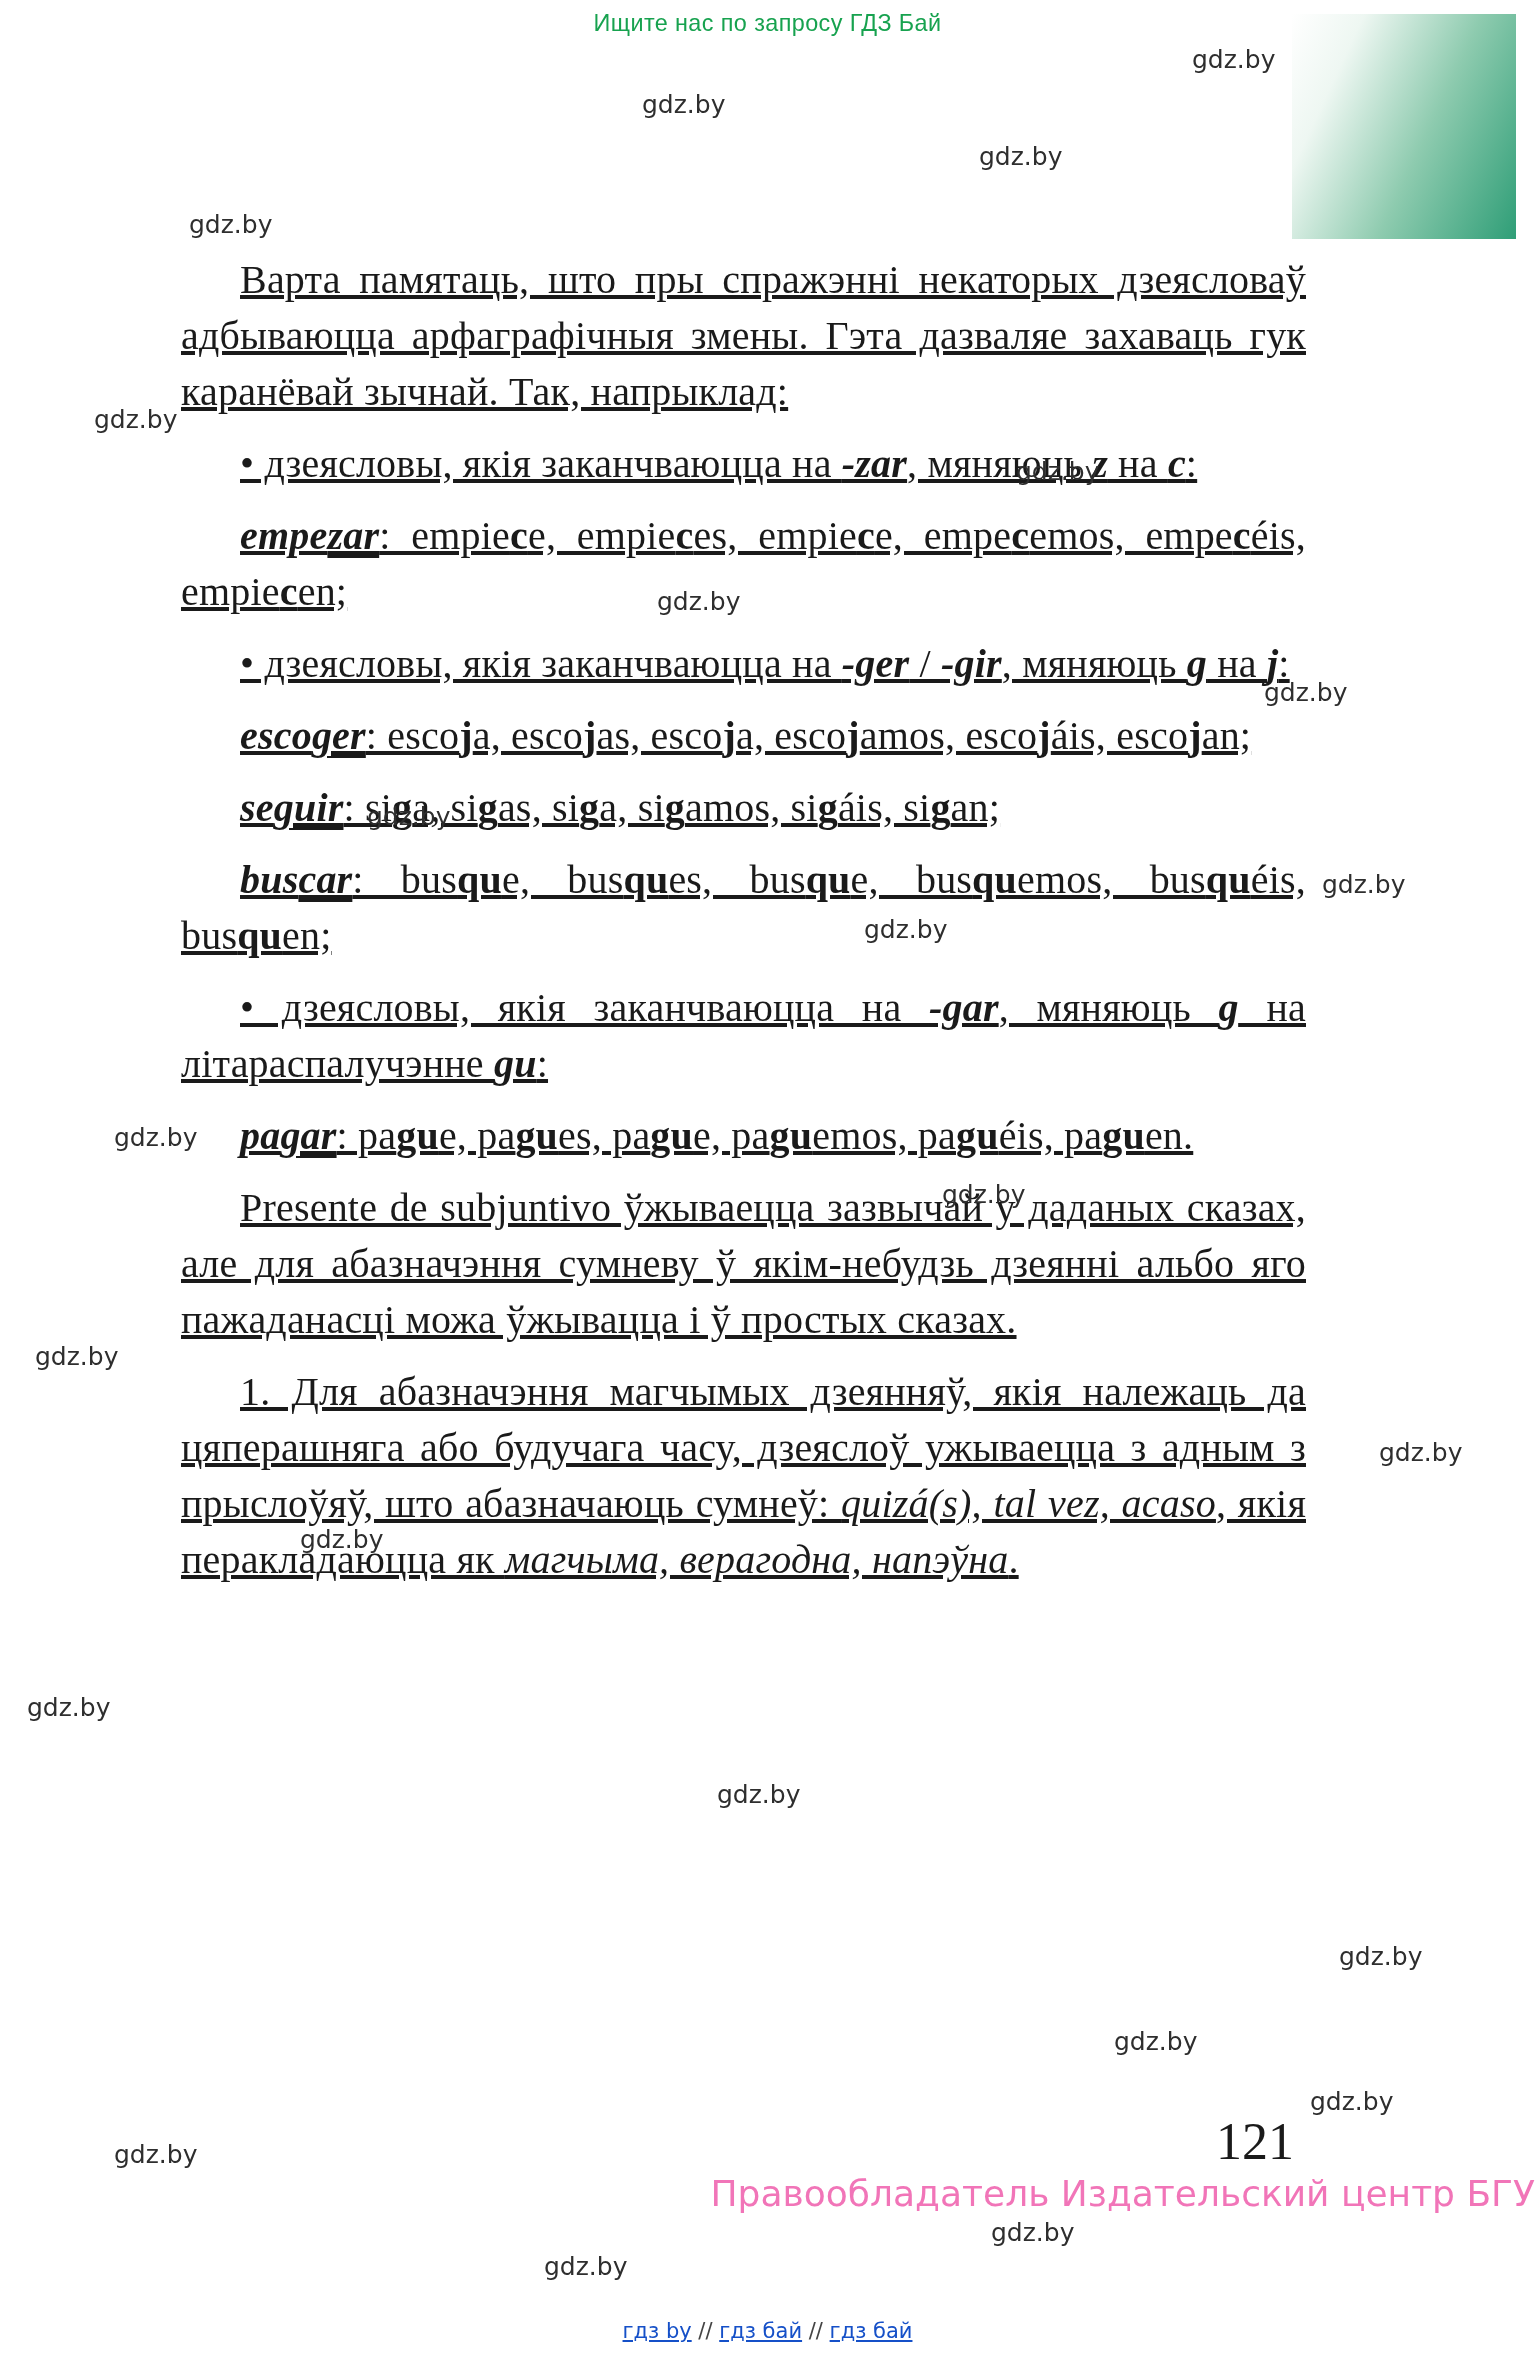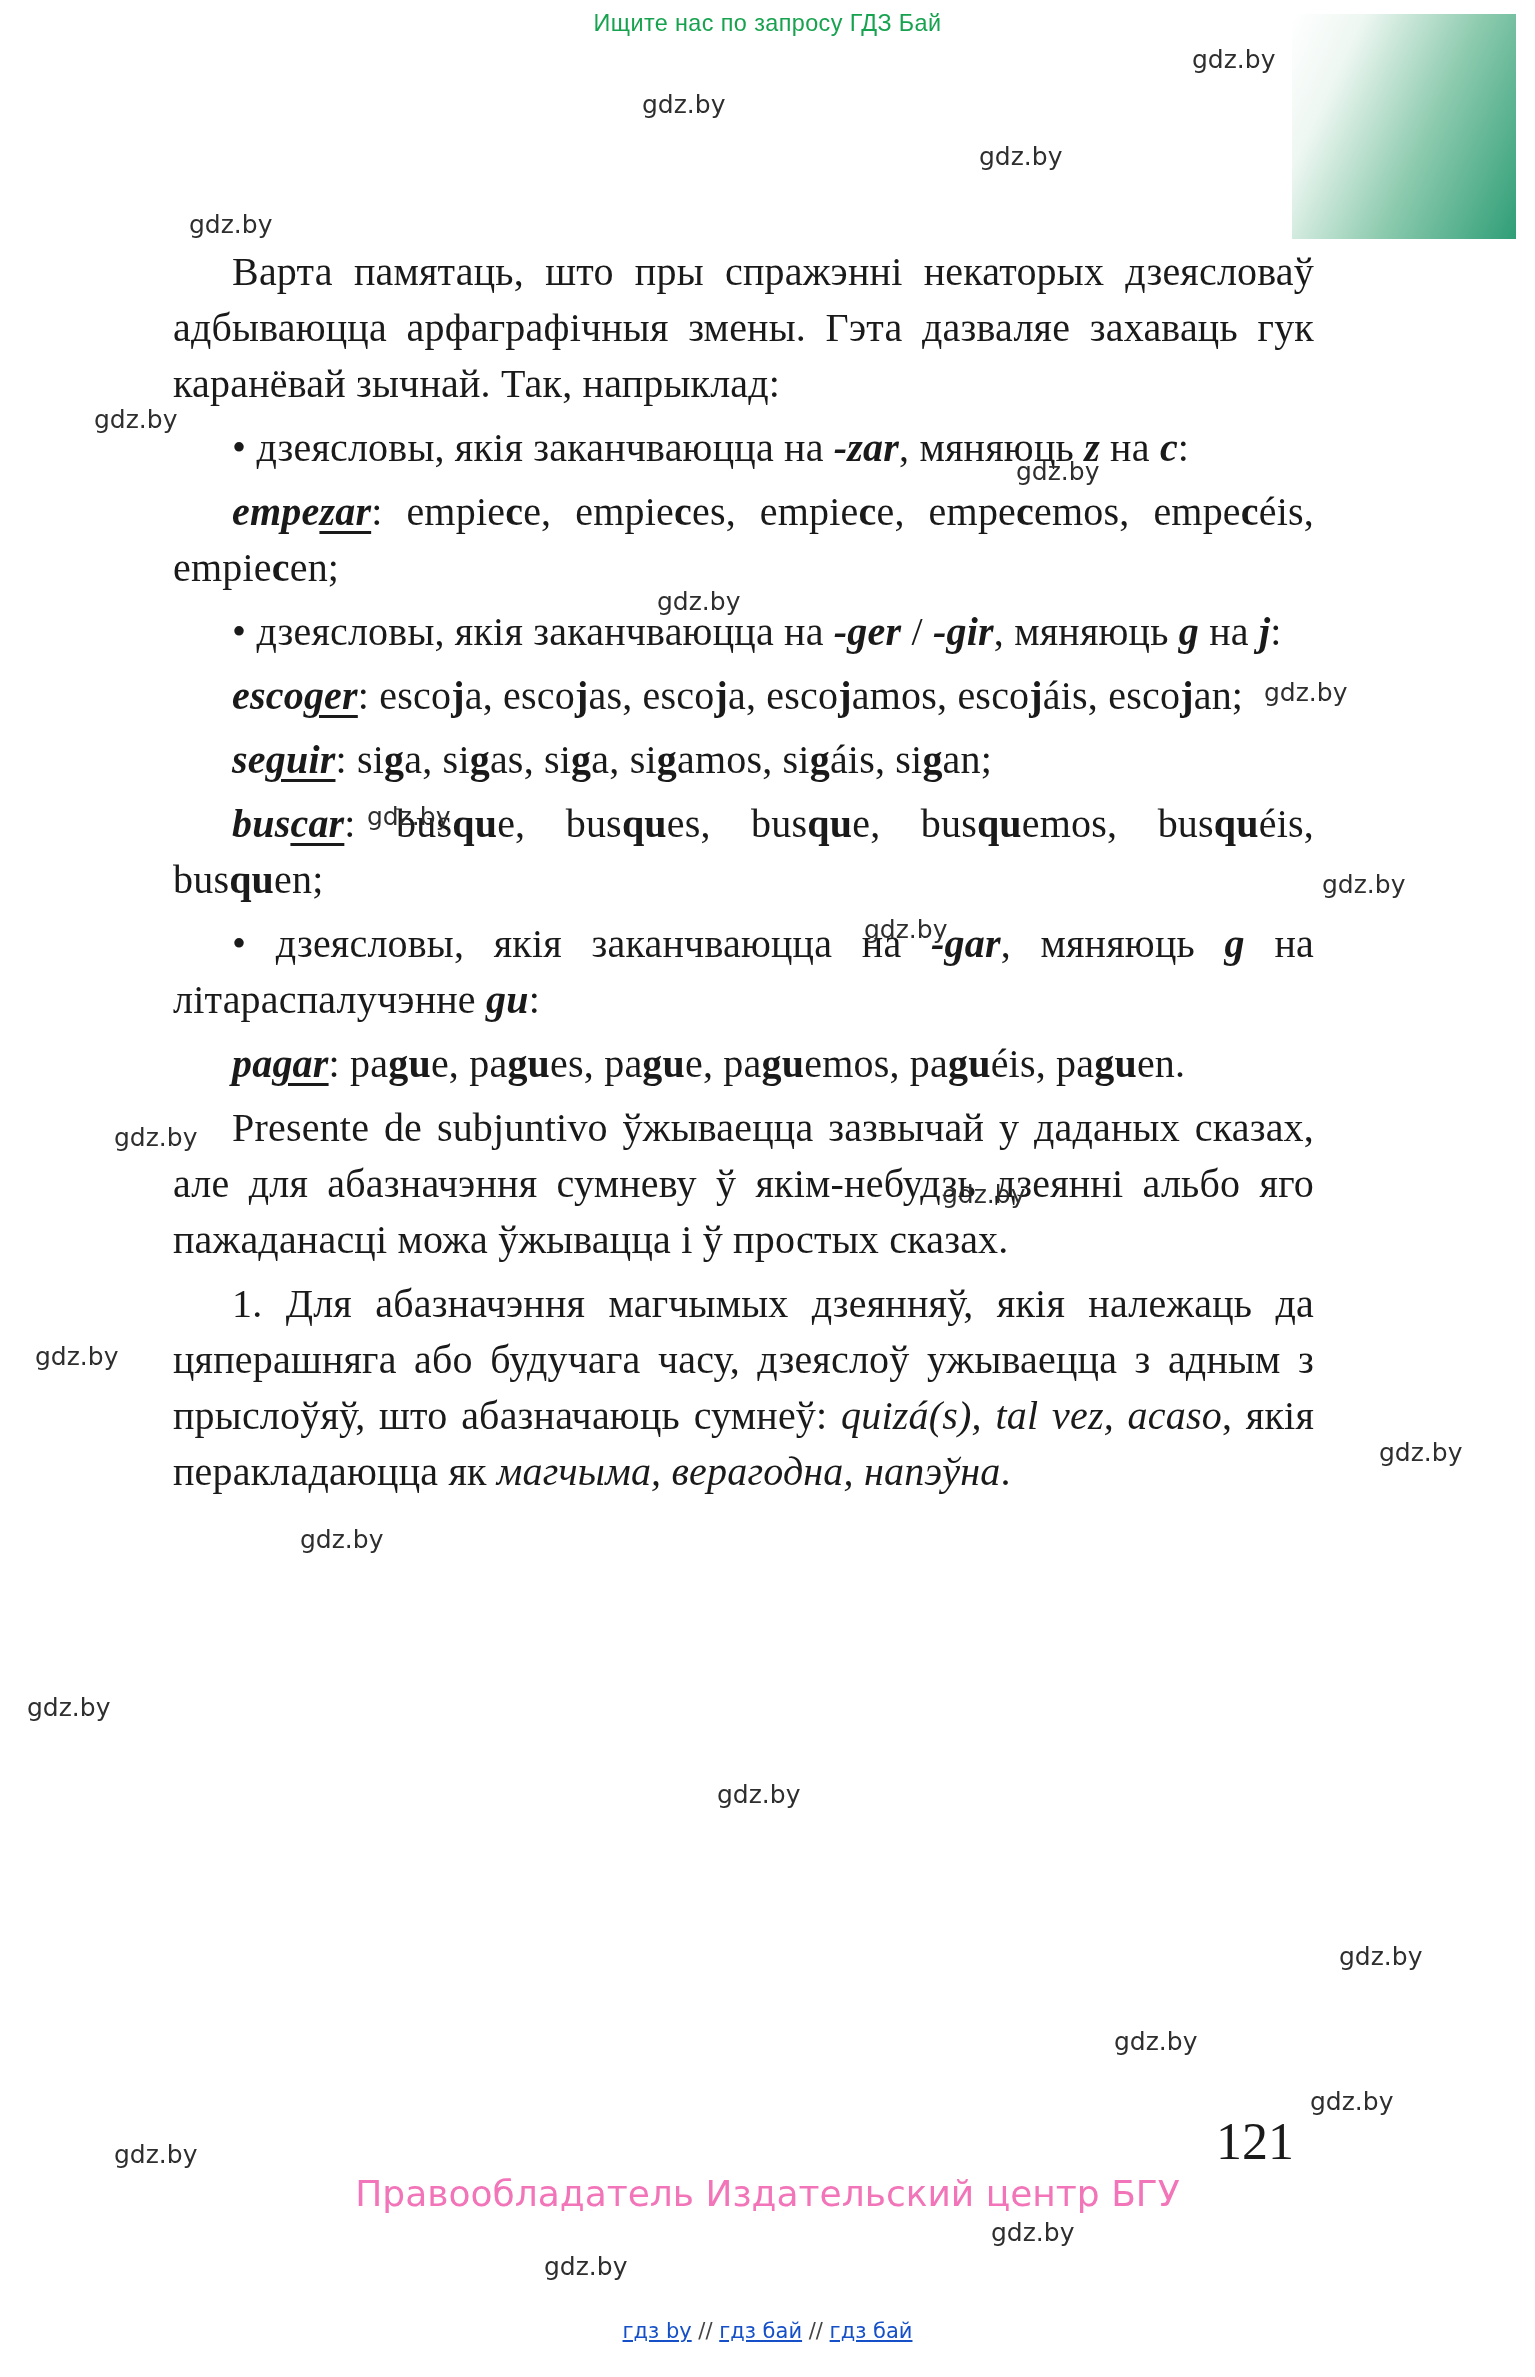--- a/index.html
+++ b/index.html
@@ -16,37 +16,37 @@
     font-family:Liberation Sans, sans-serif;
   }
   .gradient-corner {
     position:absolute; top:14px; right:19px; width:224px; height:225px;
     background:linear-gradient(115deg,#ffffff 0%,#eef7f2 22%,#8ecbaf 58%,var(--gradient-green,#2f9e77) 100%);
   }
   .content {
     position:absolute; left:165px; top:236px; width:1157px;
     font-size:40px; line-height:1.40; letter-spacing:0.2px;
   }
-  .content p { margin:8px; }
+  .content p { margin:16px;text-decoration:underline; }
   .para { text-align:justify; text-indent:59px; }
   .heading { text-align:center; font-weight:bold; text-indent:0; }
   .heading-top { margin-top:57px; }
   .heading-bottom { margin-bottom:31px; }
   .seg-b { font-weight:bold; }
   .seg-i { font-style:italic; }
   .seg-bi { font-weight:bold; font-style:italic; }
   .seg-biu {
     font-weight:bold; font-style:italic;
     text-decoration:underline; text-decoration-thickness:2.6px; text-underline-offset:6px;
   }
   .page-number {
     position:absolute; top:2112px; right:241px; font-size:52px;font-family:Liberation Serif, serif;
   }
   .copyright {
-    position:absolute; top:2173px; left:0; width:100%; text-align:center;
+    position:absolute; top:2173px; left:0; width:100%; text-align:right;
     font-size:36px; color:var(--copyright-pink,#f175b8);
     font-family:"DejaVu Sans","Liberation Sans",sans-serif;
   }
   .footer-links {
     position:absolute; top:2319px; left:0; width:100%; text-align:center;
     font-size:21px; font-family:"DejaVu Sans","Liberation Sans",sans-serif;
   }
   .footer-links a { color:var(--link-blue,#1550c8); text-decoration:underline; cursor:pointer; }
   .footer-links .sep { color:#444; }
   .watermark-layer { position:absolute; inset:0; pointer-events:none;text-align:center; }

